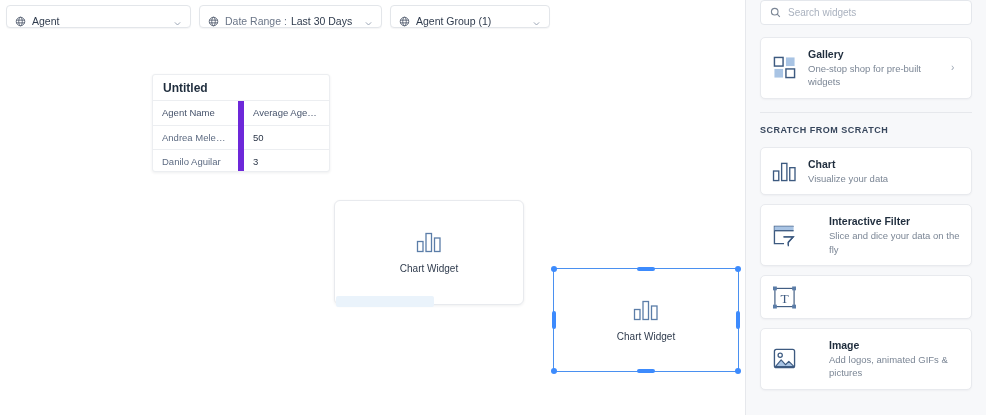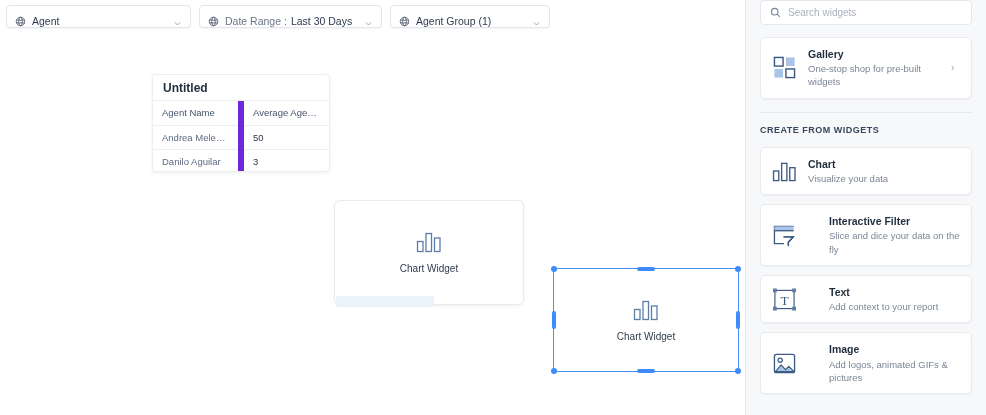--- a/index.html
+++ b/index.html
@@ -335,21 +335,21 @@
         <div class="card-body">
           <div class="card-title">Gallery</div>
           <div class="card-sub">One-stop shop for pre-built widgets</div>
         </div>
         <span class="card-chev">›</span>
       </div>
     </div>
 
     <div class="divider"></div>
 
-    <div class="section-label">CREATE FROM WIDGETS</div>
+    <div class="section-label">SCRATCH FROM SCRATCH</div>
 
     <div class="card-wrap">
 
       <div class="card">
         <span class="card-icon">
           <svg viewBox="0 0 26 22" width="25" height="21" fill="none" stroke="#3d5a80" stroke-width="1.4">
             <rect x="1.5" y="10.5" width="5.5" height="10"></rect>
             <rect x="10" y="2.5" width="5.5" height="18"></rect>
             <rect x="18.5" y="7" width="5.5" height="13.5"></rect>
           </svg>
@@ -380,24 +380,20 @@
         <span class="card-icon">
           <svg viewBox="0 0 26 24" width="25" height="23" fill="none">
             <rect x="3" y="2.5" width="20" height="19" stroke="#3d5a80" stroke-width="1.2" stroke-dasharray="0"></rect>
             <text x="13" y="17.5" font-family="Liberation Serif, serif" font-size="14" fill="#3d5a80" text-anchor="middle">T</text>
             <rect x="1" y="0.5" width="4" height="4" fill="#5b7da8"></rect>
             <rect x="21" y="0.5" width="4" height="4" fill="#5b7da8"></rect>
             <rect x="1" y="19.5" width="4" height="4" fill="#5b7da8"></rect>
             <rect x="21" y="19.5" width="4" height="4" fill="#5b7da8"></rect>
           </svg>
         </span>
-        <div class="card-body">
-          <div class="card-title">Text</div>
-          <div class="card-sub">Add context to your report</div>
-        </div>
       </div>
 
       <div class="card">
         <span class="card-icon">
           <svg viewBox="0 0 26 24" width="25" height="23" fill="none">
             <rect x="2.5" y="2.5" width="21" height="19" rx="2" stroke="#3d5a80" stroke-width="1.4"></rect>
             <circle cx="8.5" cy="8.5" r="2.2" stroke="#3d5a80" stroke-width="1.3"></circle>
             <path d="M3.5 20.5l6-7 4.5 5 3.5-3.5 5.5 5.5z" fill="#a9c4e4" stroke="#3d5a80" stroke-width="1.2" stroke-linejoin="round"></path>
           </svg>
         </span>

